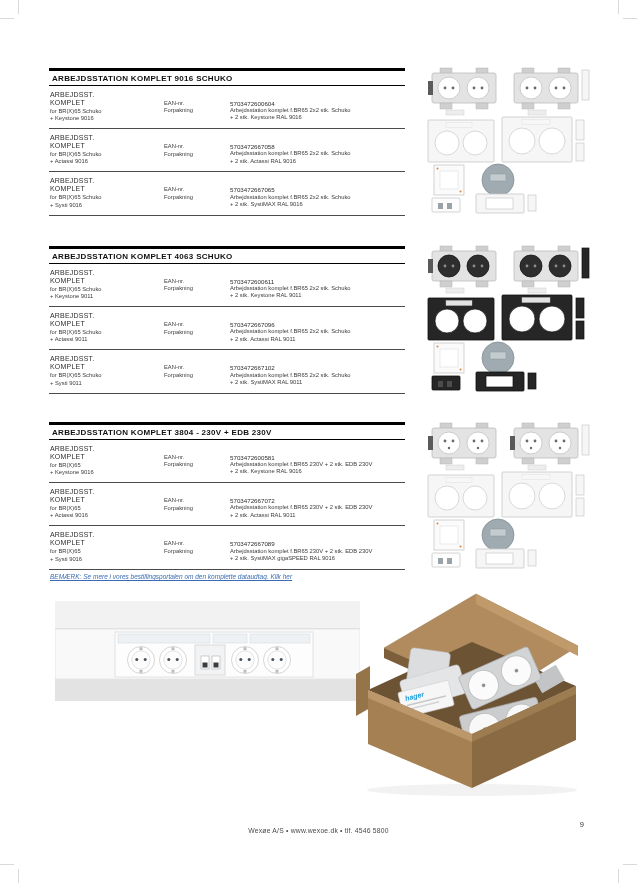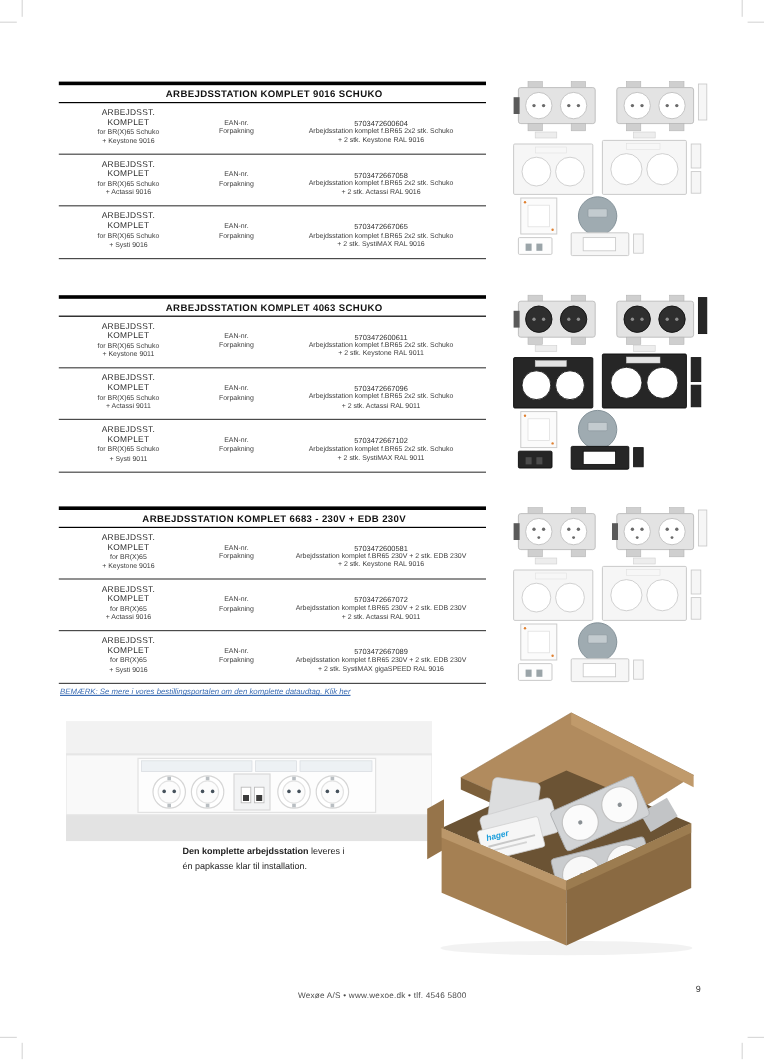--- a/index.html
+++ b/index.html
@@ -3,21 +3,21 @@
 <meta charset="utf-8">
 <style>
   html,body{margin:0;padding:0;background:#ffffff;}
   #page{position:relative;width:637px;height:883px;background:#fff;overflow:hidden;
         font-family:"Liberation Sans",sans-serif;-webkit-font-smoothing:antialiased;}
 
   
   .crop{position:absolute;background:#d9d9d9;}
 
   
-  .tablewrap{position:absolute;left:49px;width:356px;text-align:center;}
+  .tablewrap{position:absolute;left:49px;width:356px;}
   #t1{top:68px}#t2{top:246px}#t3{top:422px}
   .thead{border-top:3px solid #000;border-bottom:1px solid #000;
          padding:3px 0 2px 3px;font-size:8px;font-weight:bold;color:#111;
          letter-spacing:.3px;}
   .trow{display:grid;grid-template-columns:114px 66px 1fr;
         padding:5px 0 6px 1px;border-bottom:1px solid #4a4a4a;}
   .nm{font-size:7px;line-height:1.15;color:#2e2e2e;letter-spacing:.2px;}
   .sub{font-size:5.8px;line-height:1.22;color:#3c3c3c;margin-top:.5px;}
   .c2,.c3{padding-top:8.5px;}
   .lab{font-size:5.8px;line-height:1.38;color:#3c3c3c;}
@@ -190,21 +190,21 @@
       </div>
       <div class="c3">
         <div class="ean">5703472667102</div>
         <div class="desc">Arbejdsstation komplet f.BR65 2x2 stk. Schuko</div>
         <div class="desc">+ 2 stk. SystiMAX RAL 9011</div>
       </div>
     </div>
   </div>
 
   <div class="tablewrap" id="t3">
-    <div class="thead">ARBEJDSSTATION KOMPLET 6683 - 230V + EDB 230V</div>
+    <div class="thead">ARBEJDSSTATION KOMPLET 3804 - 230V + EDB 230V</div>
 
     <div class="trow">
       <div class="c1">
         <div class="nm">ARBEJDSST.</div>
         <div class="nm">KOMPLET</div>
         <div class="sub">for BR(X)65</div>
         <div class="sub">+ Keystone 9016</div>
       </div>
       <div class="c2">
         <div class="lab">EAN-nr.</div>
@@ -504,24 +504,20 @@
     </g>
     <g>
       <rect x="140" y="44" width="30" height="30" fill="#f2f3f4" stroke="#d9d9d9"></rect>
       <rect x="146" y="55" width="8" height="13" fill="#ffffff" stroke="#b9b9b9" stroke-width="0.7"></rect>
       <rect x="147.5" y="61.5" width="5" height="5" fill="#3c3c3c"></rect>
       <rect x="157" y="55" width="8" height="13" fill="#ffffff" stroke="#b9b9b9" stroke-width="0.7"></rect>
       <rect x="158.5" y="61.5" width="5" height="5" fill="#3c3c3c"></rect>
     </g>
   </svg>
 
-  <div class="caption">
-    <b>Den komplette arbejdsstation</b><span> leveres i</span><br>
-    <span>én papkasse klar til installation.</span>
-  </div>
 
   <svg class="boxart" viewBox="0 0 238 212" width="238" height="212">
     <ellipse cx="122" cy="204" rx="105" ry="6" fill="rgba(0,0,0,0.05)"></ellipse>
 
     <polygon points="34,62 126,8 228,60 146,112" fill="#b18b5e" stroke="#9a7850" stroke-width="0.5"></polygon>
     <polygon points="126,8 228,60 228,70 126,18" fill="#c09a6b"></polygon>
 
     <polygon points="34,62 146,112 146,122 34,72" fill="#7c5f3a"></polygon>
 
     <polygon points="18,104 122,148 226,100 122,56" fill="#6b5334"></polygon>

